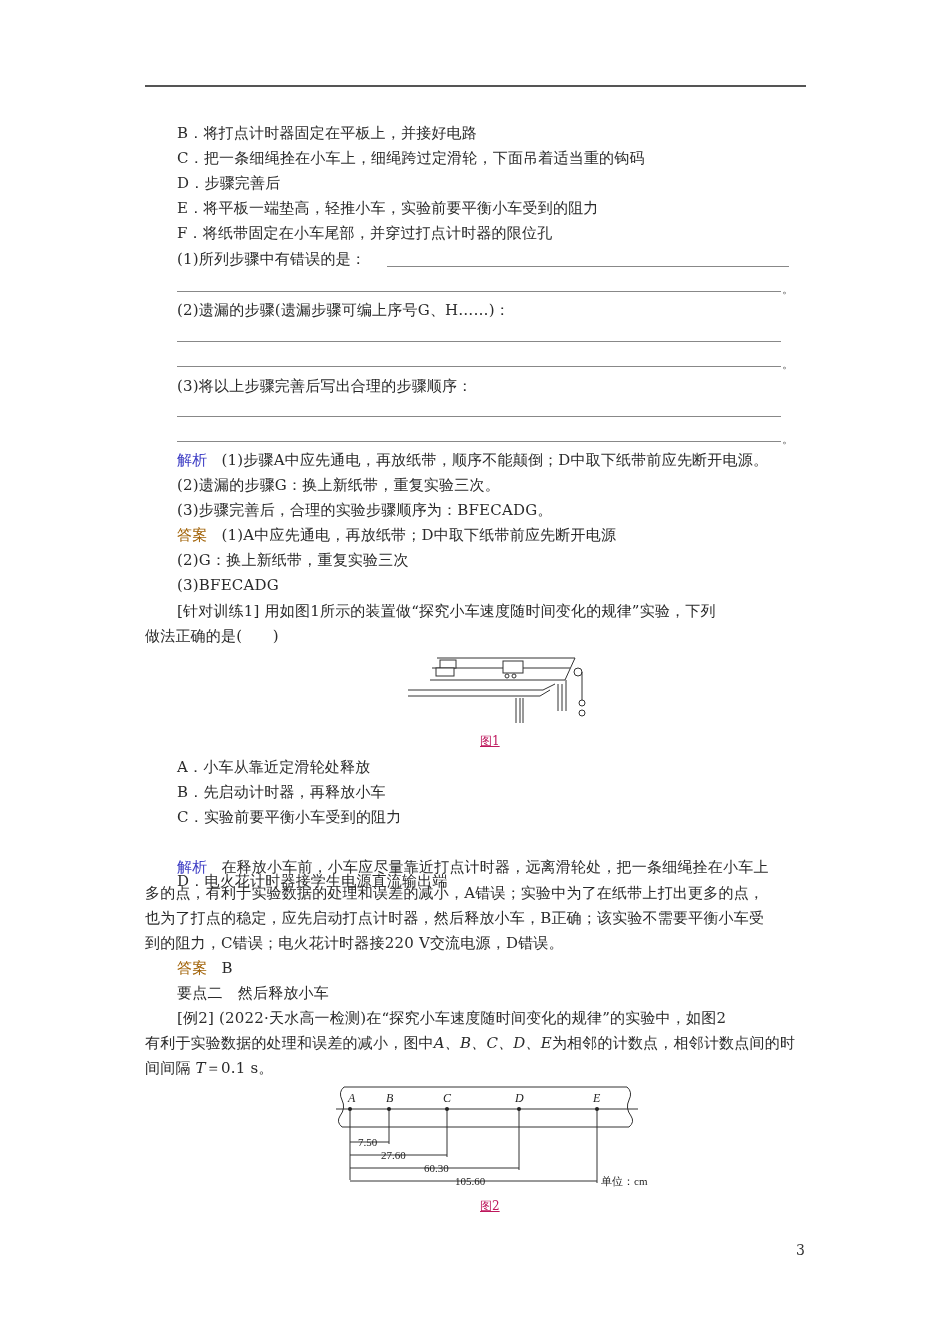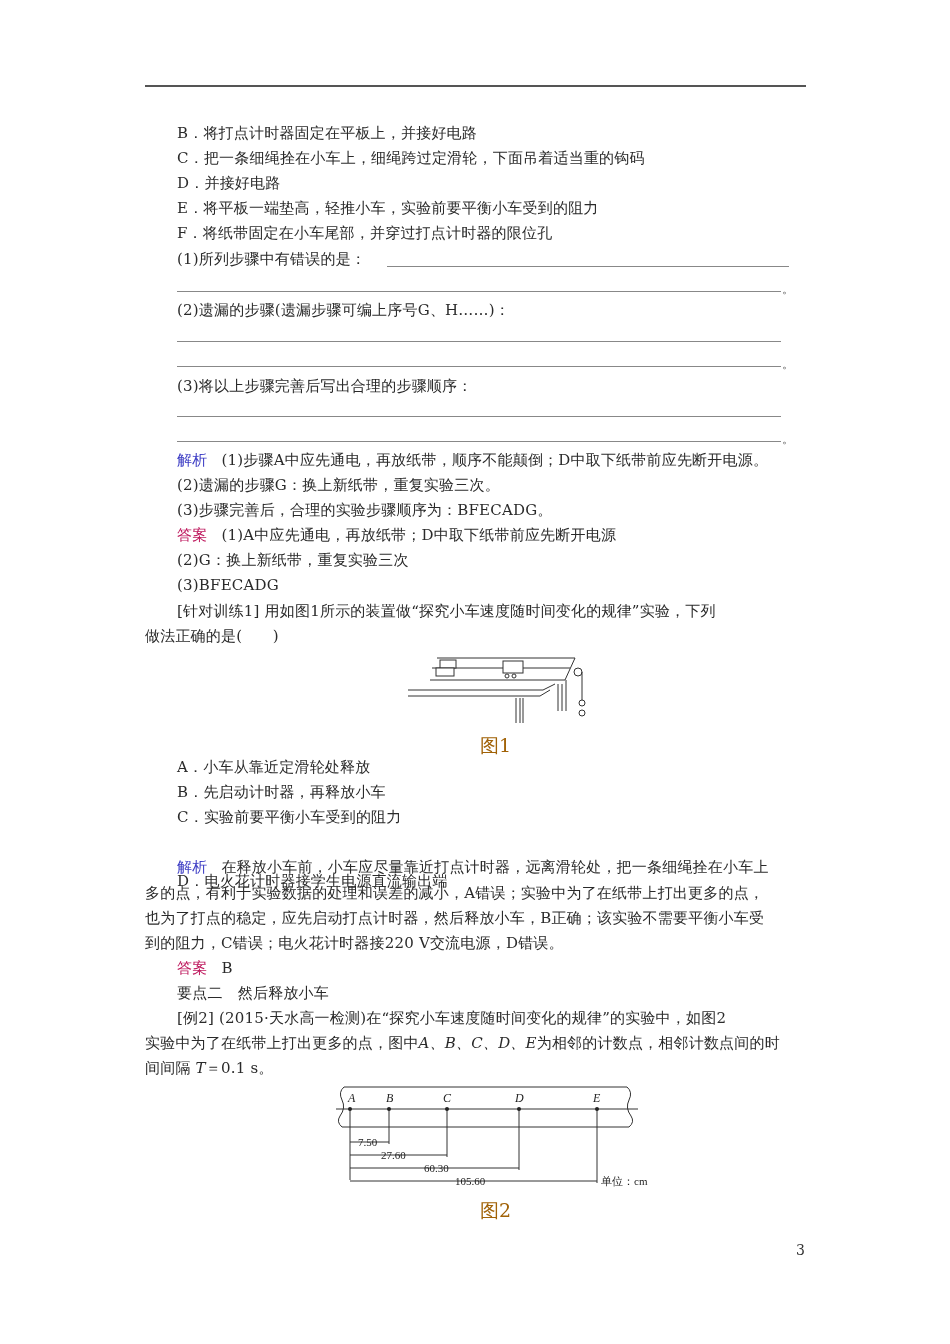--- a/index.html
+++ b/index.html
@@ -3,33 +3,33 @@
 <meta charset="utf-8">
 <style>
   html, body { margin:0; padding:0; background:#ffffff; }
   body { width:950px; height:1344px; position:relative; overflow:hidden;
          font-family: "DejaVu Serif", "Liberation Serif", serif; color:#222; }
   .rule-top { position:absolute; left:145px; top:85px; width:661px; height:2px; background:#555; }
   .line { position:absolute; font-size:15px; line-height:20px; white-space:nowrap; color:#2a2a2a; letter-spacing:0.2px; }
   .blank { position:absolute; height:1px; background:#888; }
   .dot { position:absolute; font-size:12px; color:#555; }
   .kw-blue { color:#3b3bc4; }
-  .kw-red { color:#be185d; }
-  .fig-cap { position:absolute; font-size:19px; color:#a16207; }
+  .kw-red { color:#a16207; }
+  .fig-cap { position:absolute; font-size:12px; color:#be185d;text-decoration:underline; }
   .page-num { position:absolute; left:796px; top:1242px; font-size:14px; color:#333; }
   i.var { font-style:italic; }
 </style>
 </head>
 <body>
 
 <div class="rule-top"></div>
 
 <div class="line" style="left:177px;top:123px">B．将打点计时器固定在平板上，并接好电路</div>
 <div class="line" style="left:177px;top:148px">C．把一条细绳拴在小车上，细绳跨过定滑轮，下面吊着适当重的钩码</div>
-<div class="line" style="left:177px;top:173px">D．并接好电路</div>
+<div class="line" style="left:177px;top:173px">D．步骤完善后</div>
 <div class="line" style="left:177px;top:198px">E．将平板一端垫高，轻推小车，实验前要平衡小车受到的阻力</div>
 <div class="line" style="left:177px;top:223px">F．将纸带固定在小车尾部，并穿过打点计时器的限位孔</div>
 
 <div class="line" style="left:177px;top:249px">(1)所列步骤中有错误的是：</div>
 <div class="blank" style="left:387px;top:266px;width:402px"></div>
 <div class="blank" style="left:177px;top:291px;width:604px"></div>
 <div class="dot" style="left:782px;top:281px">。</div>
 
 <div class="line" style="left:177px;top:300px">(2)遗漏的步骤(遗漏步骤可编上序号G、H……)：</div>
 <div class="blank" style="left:177px;top:341px;width:604px"></div>
@@ -102,23 +102,23 @@
 <div class="line" style="left:145px;top:883px">多的点，有利于实验数据的处理和误差的减小，A错误；实验中为了在纸带上打出更多的点，</div>
 <div class="line" style="left:145px;top:908px">也为了打点的稳定，应先启动打点计时器，然后释放小车，B正确；该实验不需要平衡小车受</div>
 <div class="line" style="left:145px;top:933px">到的阻力，C错误；电火花计时器接220 V交流电源，D错误。</div>
 
 <div class="line" style="left:177px;top:958px">
   <span class="kw-red">答案</span><span style="display:inline-block;width:14px"></span><span>B</span>
 </div>
 
 <div class="line" style="left:177px;top:983px">要点二　然后释放小车</div>
 
-<div class="line" style="left:177px;top:1008px">[例2] (2015·天水高一检测)在“探究小车速度随时间变化的规律”的实验中，如图2</div>
+<div class="line" style="left:177px;top:1008px">[例2] (2022·天水高一检测)在“探究小车速度随时间变化的规律”的实验中，如图2</div>
 <div class="line" style="left:145px;top:1033px">
-  <span>实验中为了在纸带上打出更多的点，图中</span><i class="var">A、B、C、D、E</i><span>为相邻的计数点，相邻计数点间的时</span>
+  <span>有利于实验数据的处理和误差的减小，图中</span><i class="var">A、B、C、D、E</i><span>为相邻的计数点，相邻计数点间的时</span>
 </div>
 <div class="line" style="left:145px;top:1058px">
   <span>间间隔 </span><i class="var">T</i><span>＝0.1 s。</span>
 </div>
 
 <svg style="position:absolute;left:320px;top:1082px" width="340" height="110" viewBox="0 0 340 110" font-family="Liberation Serif, serif">
   <g stroke="#333" stroke-width="1" fill="none">
     <path d="M24 5 Q 18 10 22 18 Q 26 26 20 34 Q 16 40 22 45"></path>
     <path d="M307 5 Q 313 10 309 18 Q 305 26 311 34 Q 315 40 309 45"></path>
     <line x1="24" y1="5" x2="307" y2="5"></line>

